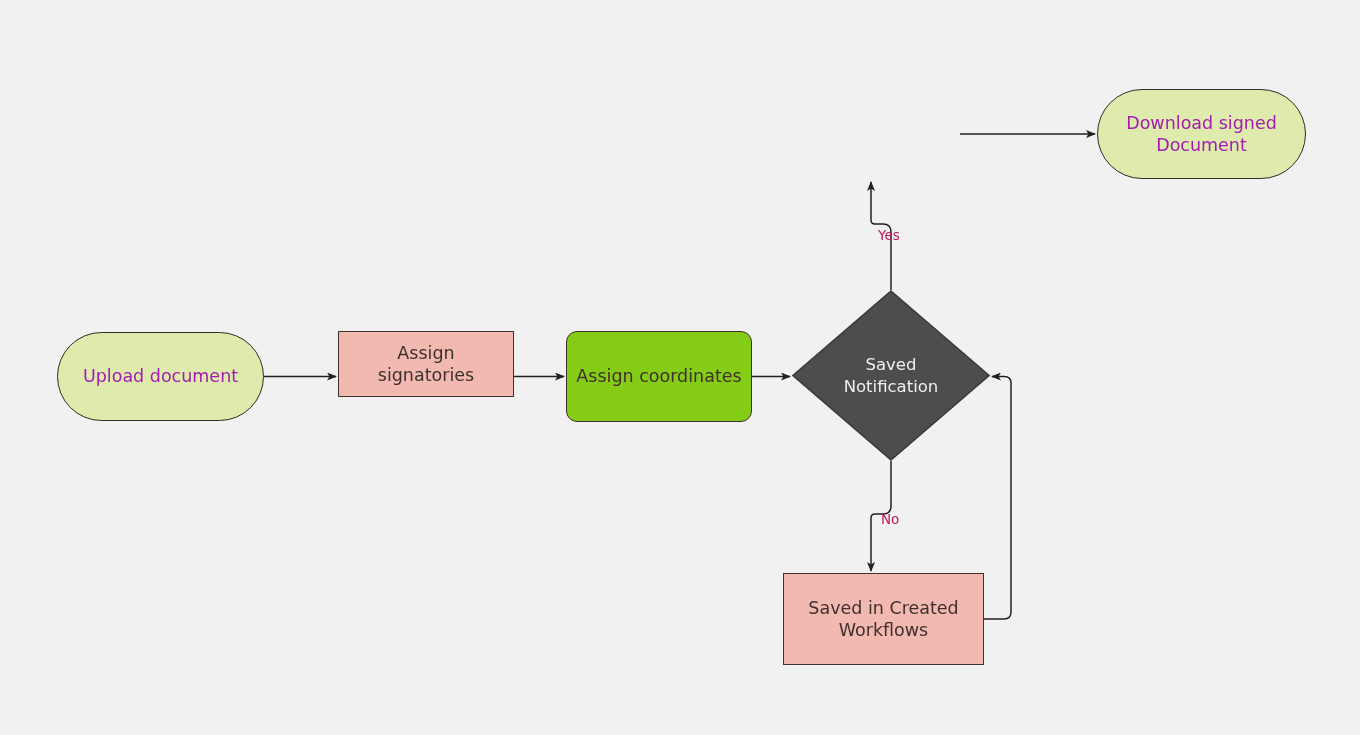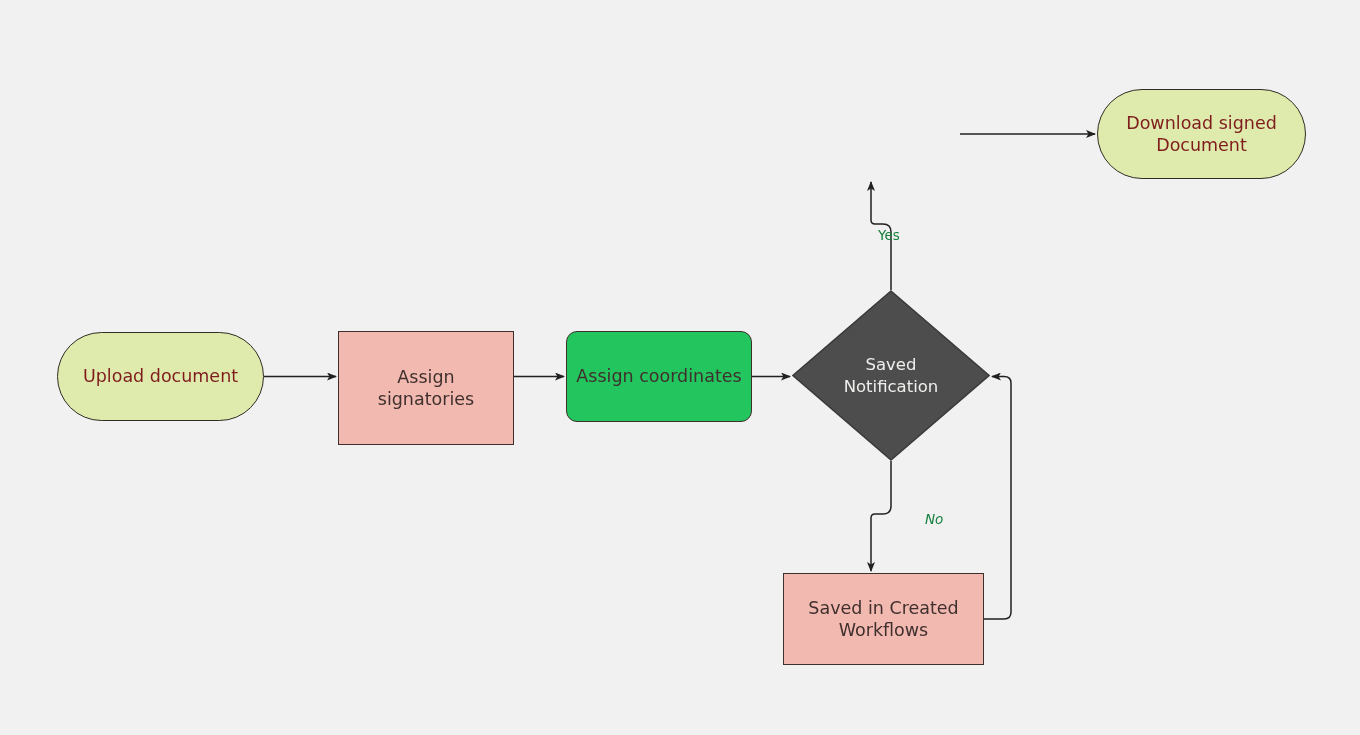--- a/index.html
+++ b/index.html
@@ -39,32 +39,32 @@
   }
   .node-label {
     display: block;
     padding: 0 8px;
     white-space: pre-line;
   }
   .shape-stadium {
     background: #dfeaad;
     border-color: #312c24;
     border-radius: 999px;
-    color: #7f1d1d;
+    color: #a21caf;
     font-size: 17.5px;
   }
   .shape-rect {
     background: #f2b9b1;
     border-color: #40302d;
     border-radius: 0;
     color: #40302d;
     font-size: 17.5px;
   }
   .shape-round-rect {
-    background: #22c55e;
+    background: #84cc16;
     border-color: #40302d;
     border-radius: 11px;
     color: #40302d;
     font-size: 17.5px;
   }
   .shape-diamond {
     border: none;
     background: transparent;
     color: #f0efed;
     font-size: 16.5px;
@@ -76,21 +76,21 @@
     width: 100%;
     height: 100%;
   }
   .shape-diamond .node-label {
     position: relative;
     z-index: 2;
   }
   .edge-label {
     position: absolute;
     font-size: 13.5px;
-    color: #15803d;
+    color: #be185d;
     background: transparent;
     white-space: nowrap;
     font-family: "DejaVu Sans", "Liberation Sans", sans-serif;
   }
 </style>
 </head>
 <body>
 
 <div id="diagram-canvas">
 
@@ -127,21 +127,21 @@
 
     <g>
       <path d="M960,619 L1004,619 Q1011,619 1011,612 L1011,383 Q1011,376.5 1004,376.5 L992,376.5" fill="none" stroke="#23211f" stroke-width="1.5" marker-end="url(#arrowhead)"></path>
     </g>
   </svg>
 
   <div class="node shape-stadium" style="left:57px; top:332px; width:207px; height:89px;">
     <span class="node-label">Upload document</span>
   </div>
 
-  <div class="node shape-rect" style="left:338px; top:331px; width:176px; height:114px;">
+  <div class="node shape-rect" style="left:338px; top:331px; width:176px; height:66px;">
     <span class="node-label">Assign signatories</span>
   </div>
 
   <div class="node shape-round-rect" style="left:566px; top:331px; width:186px; height:91px;">
     <span class="node-label">Assign coordinates</span>
   </div>
 
   <div class="node shape-diamond" style="left:792px; top:290px; width:198px; height:171px;">
     <svg class="diamond-face" viewBox="0 0 198 171" preserveAspectRatio="none" xmlns="http://www.w3.org/2000/svg">
       <polygon points="99,1 197,85.5 99,170 1,85.5" fill="#4d4d4d" stroke="#3c3a38" stroke-width="1.5"></polygon>
@@ -156,15 +156,15 @@
 Document</span>
   </div>
 
   <div class="node shape-rect" style="left:783px; top:573px; width:201px; height:92px;">
     <span class="node-label">Saved in Created
 Workflows</span>
   </div>
 
   <div class="edge-label" style="left:878px; top:227px;">Yes</div>
 
-  <div class="edge-label" style="left:925px; top:511px;font-style:italic;">No</div>
+  <div class="edge-label" style="left:881px; top:511px;">No</div>
 
 </div>
 
 </body></html>

